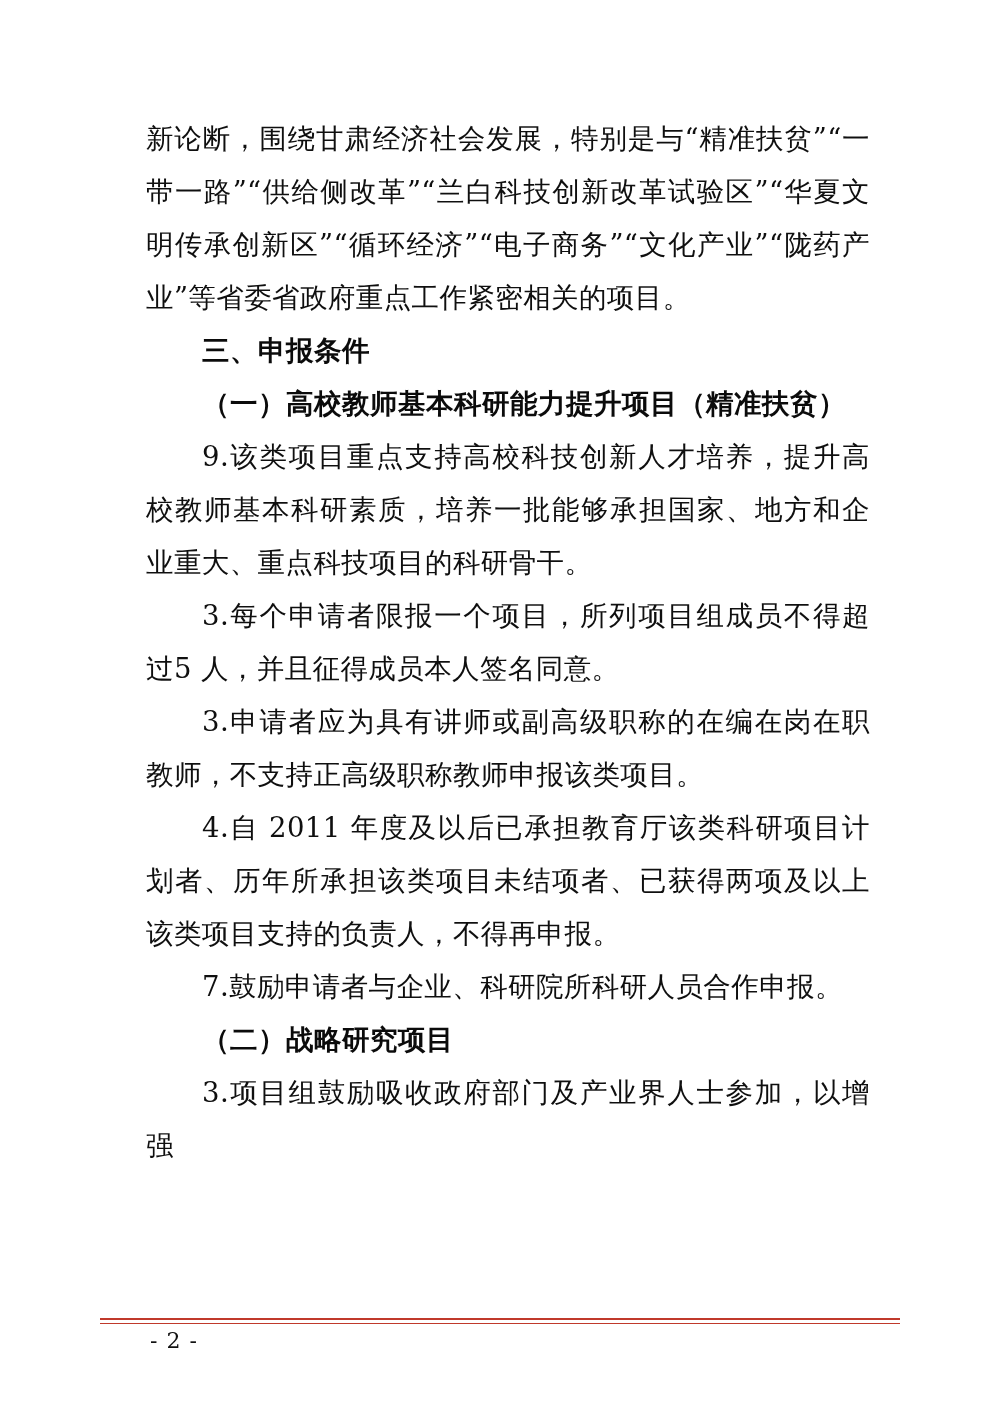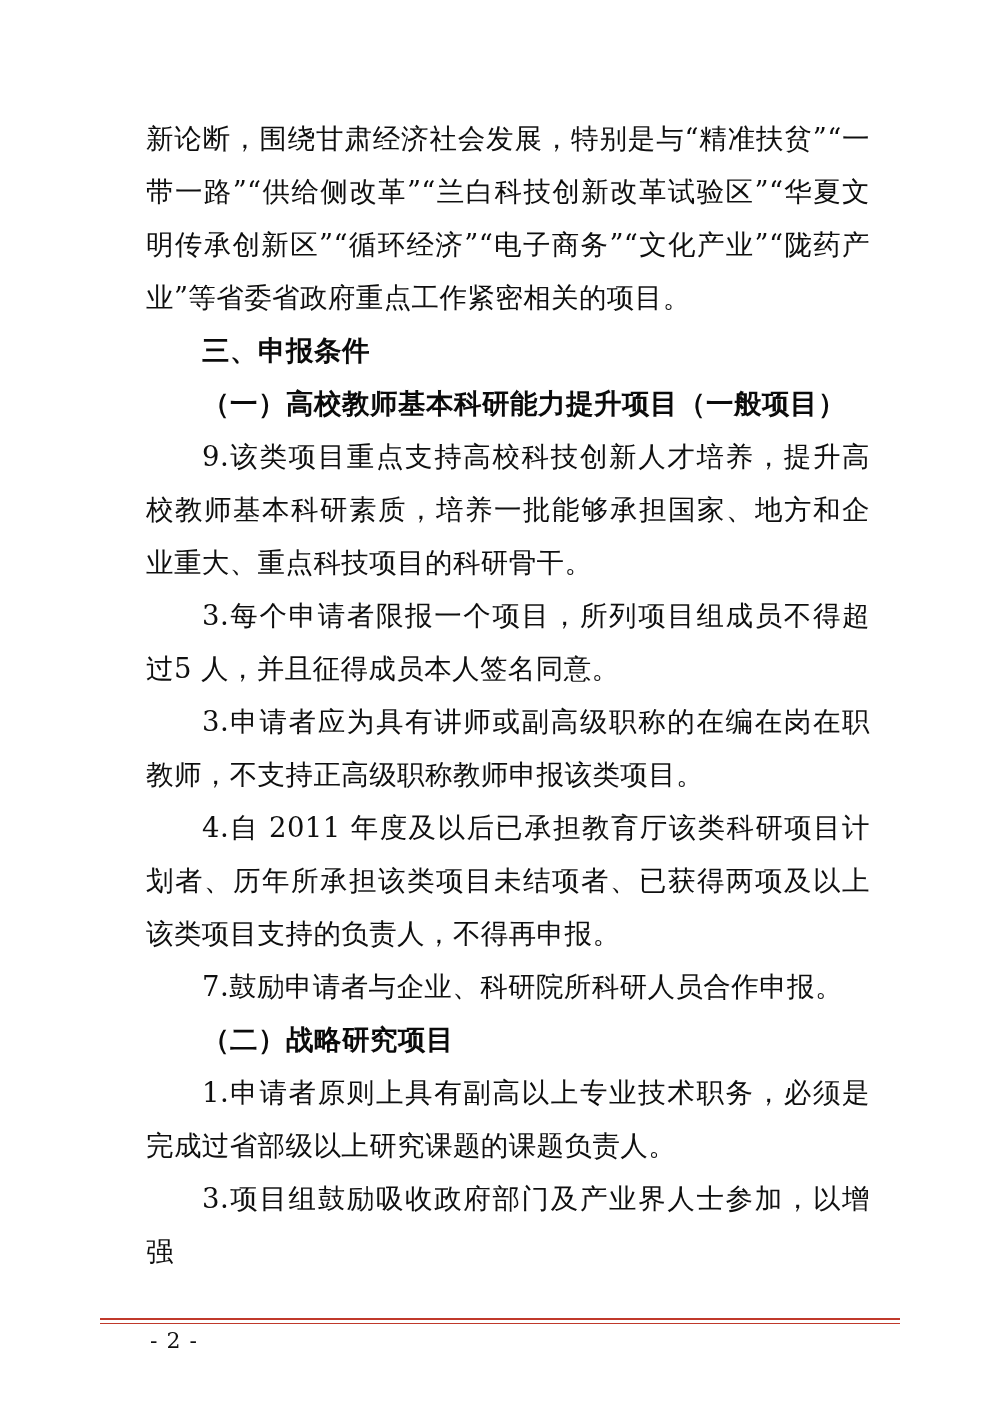--- a/index.html
+++ b/index.html
@@ -91,28 +91,27 @@
   }
 </style>
 </head>
 <body>
 
 <div class="page">
 
   <div class="doc-body">
     <p class="para">新论断，围绕甘肃经济社会发展，特别是与“精准扶贫”“一带一路”“供给侧改革”“兰白科技创新改革试验区”“华夏文明传承创新区”“循环经济”“电子商务”“文化产业”“陇药产业”等省委省政府重点工作紧密相关的项目。</p>
     <p class="heading">三、申报条件</p>
-    <p class="subheading">（一）高校教师基本科研能力提升项目（一般项目）</p>
+    <p class="subheading">（一）高校教师基本科研能力提升项目（精准扶贫）</p>
     <p class="para indent">9.该类项目重点支持高校科技创新人才培养，提升高校教师基本科研素质，培养一批能够承担国家、地方和企业重大、重点科技项目的科研骨干。</p>
     <p class="para indent">3.每个申请者限报一个项目，所列项目组成员不得超过5 人，并且征得成员本人签名同意。</p>
     <p class="para indent">3.申请者应为具有讲师或副高级职称的在编在岗在职教师，不支持正高级职称教师申报该类项目。</p>
     <p class="para indent">4.自 2011 年度及以后已承担教育厅该类科研项目计划者、历年所承担该类项目未结项者、已获得两项及以上该类项目支持的负责人，不得再申报。</p>
     <p class="para indent">7.鼓励申请者与企业、科研院所科研人员合作申报。</p>
     <p class="subheading">（二）战略研究项目</p>
-    <p class="para indent">1.申请者原则上具有副高以上专业技术职务，必须是完成过省部级以上研究课题的课题负责人。</p>
     <p class="para indent">3.项目组鼓励吸收政府部门及产业界人士参加，以增强</p>
   </div>
 
   <div class="footer">
     <div class="footer-rule-top"></div>
     <div class="footer-rule-bottom"></div>
     <div class="footer-pageno">- 2 -</div>
   </div>
 
 </div>

